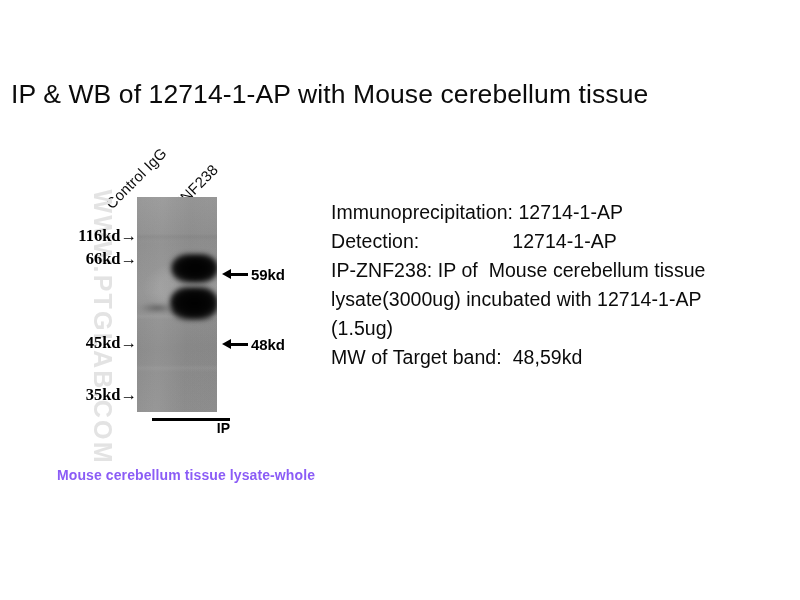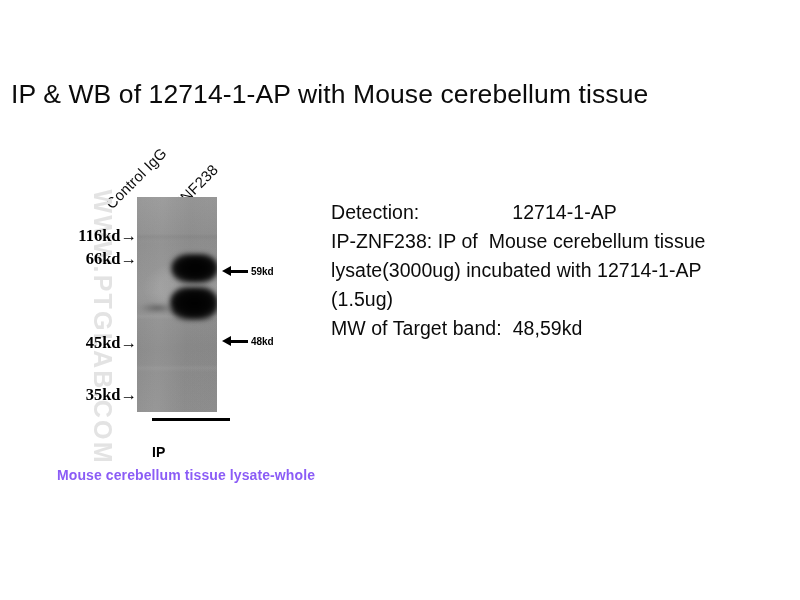--- a/index.html
+++ b/index.html
@@ -193,21 +193,21 @@
     top: 0px;
     width: 0;
     height: 0;
     border-top: 5.5px solid transparent;
     border-bottom: 5.5px solid transparent;
     border-right: 9px solid #000;
   }
   .annot-text {
     font-family: "Liberation Sans", sans-serif;
     font-weight: 700;
-    font-size: 10px;
+    font-size: 15px;
     color: #000;
     letter-spacing: -0.1px;
   }
 
   
   .lane-label {
     position: absolute;
     font-family: "Liberation Sans", sans-serif;
     font-size: 15px;
     font-weight: 400;
@@ -225,23 +225,23 @@
     position: absolute;
     left: 152px;
     top: 418px;
     width: 78px;
     height: 2.6px;
     background: #000;
   }
   #ip-label {
     position: absolute;
     left: 152px;
-    top: 444px;
+    top: 420px;
     width: 78px;
-    text-align: left;
+    text-align: right;
     font-family: "Liberation Sans", sans-serif;
     font-weight: 700;
     font-size: 14px;
     color: #000;
   }
 
   
   #blot-caption {
     position: absolute;
     left: 57px;
@@ -320,20 +320,21 @@
       <span class="annot-text">48kd</span>
     </div>
 
     <div id="ip-bar"></div>
     <div id="ip-label">IP</div>
 
     <div id="blot-caption">Mouse  cerebellum tissue lysate-whole</div>
   </div>
 
   <div id="info-block">
+    <div class="info-line">Immunoprecipitation: 12714-1-AP</div>
     <div class="info-line indent-detection">Detection:                 12714-1-AP</div>
     <div class="info-line">IP-ZNF238: IP of  Mouse cerebellum tissue</div>
     <div class="info-line">lysate(3000ug) incubated with 12714-1-AP</div>
     <div class="info-line">(1.5ug)</div>
     <div class="info-line">MW of Target band:  48,59kd</div>
   </div>
 
 </div>
 
 </body></html>

